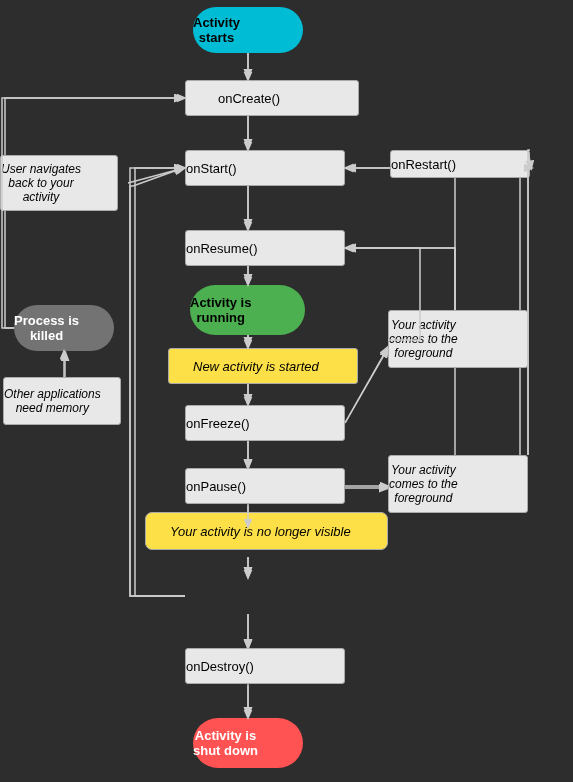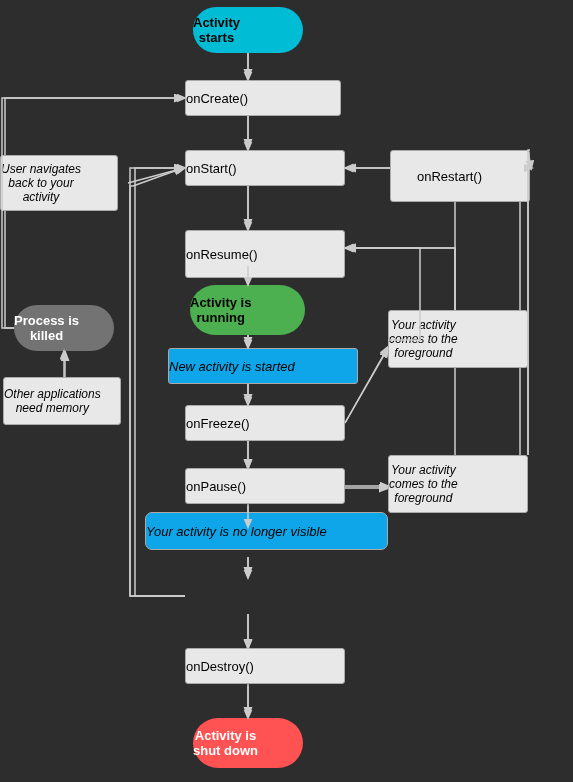--- a/index.html
+++ b/index.html
@@ -32,25 +32,26 @@
       font-weight: bold;
       font-size: 13px;
     }
     .node-rect {
       background: #e8e8e8;
       border: 1px solid #aaa;
       color: #000;
       border-radius: 3px;
     }
     .node-italic {
-      background: #0ea5e9;
+      background: #fde047;
       border: 1px solid #aaa;
       color: #000;
       border-radius: 3px;
       font-style: italic;
+      padding-left: 24px;
     }
     .node-side {
       background: #e8e8e8;
       border: 1px solid #aaa;
       color: #000;
       border-radius: 3px;
       font-style: italic;
       font-size: 12px;
     }
     .cyan { background: #00bcd4; }
@@ -132,37 +133,37 @@
     <path d="M133,186 L183,168" marker-end="url(#arrow)"></path>
 
     <path d="M185,596 L130,596 L130,186 L133,186"></path>
 
   </svg>
 
   <div class="node node-oval cyan" style="left:193px;top:7px;width:110px;height:46px;">
     <span>Activity<br>starts</span>
   </div>
 
-  <div class="node node-rect" style="left:185px;top:80px;width:156px;height:36px;">
+  <div class="node node-rect" style="left:185px;top:80px;width:174px;height:36px;padding-left:32px;">
     <span>onCreate()</span>
   </div>
 
   <div class="node node-rect" style="left:185px;top:150px;width:160px;height:36px;">
     <span>onStart()</span>
   </div>
 
-  <div class="node node-rect" style="left:390px;top:150px;width:140px;height:52px;padding-left:26px;">
+  <div class="node node-rect" style="left:390px;top:150px;width:140px;height:28px;">
     <span>onRestart()</span>
   </div>
 
   <div class="node node-side" style="left:0;top:155px;width:118px;height:56px;font-style:italic;font-size:12px;">
     <span>User navigates<br>back to your<br>activity</span>
   </div>
 
-  <div class="node node-rect" style="left:185px;top:230px;width:160px;height:48px;">
+  <div class="node node-rect" style="left:185px;top:230px;width:160px;height:36px;">
     <span>onResume()</span>
   </div>
 
   <div class="node node-oval green" style="left:190px;top:285px;width:115px;height:50px;">
     <span>Activity is<br>running</span>
   </div>
 
   <div class="node node-oval red" style="left:14px;top:305px;width:100px;height:46px;">
     <span>Process is<br>killed</span>
   </div>

